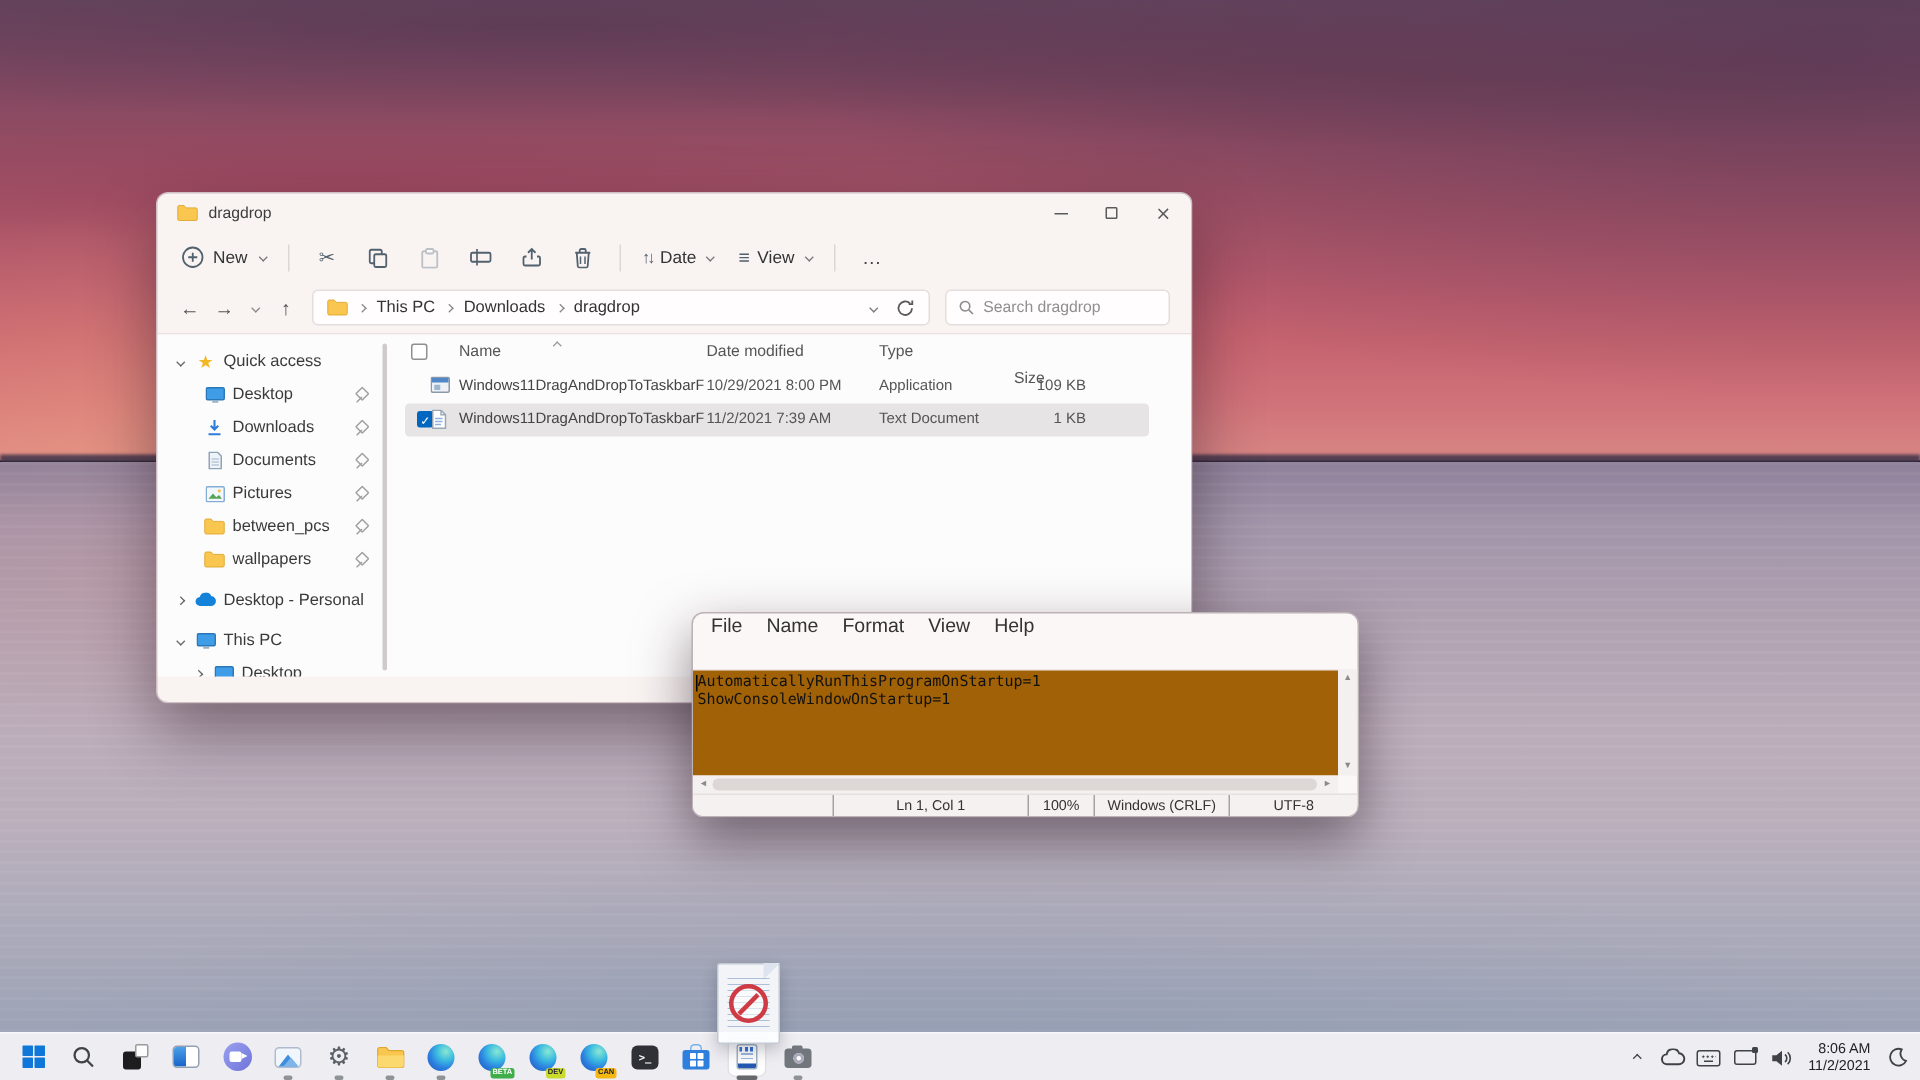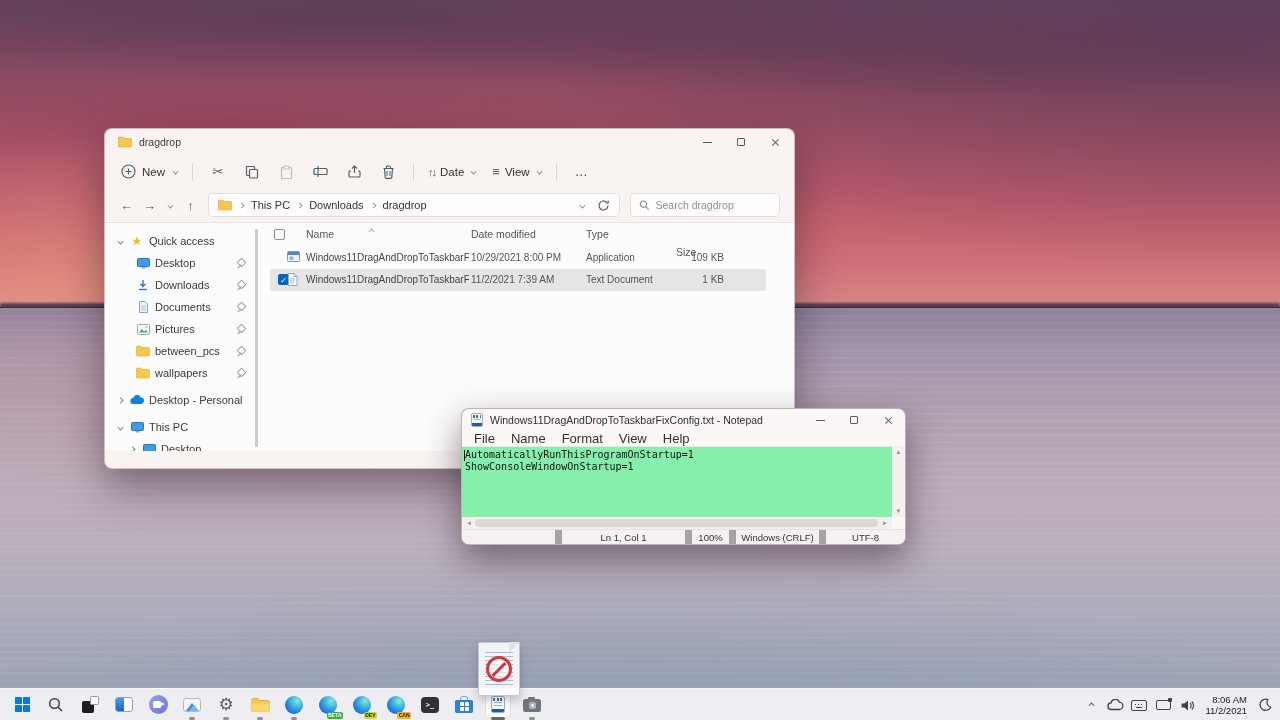--- a/index.html
+++ b/index.html
@@ -110,34 +110,34 @@
   .ex-status span { margin-right:14px; } .ex-status .gap { margin-left:8px; }
 
   
   .notepad { left:461px; top:408px; width:445px; height:137px; background:#faf7f6;
     border:1px solid rgba(90,65,80,.38); box-shadow:0 14px 36px rgba(35,20,32,.5); z-index:20; }
   .np-title { height:22px; display:flex; align-items:center; padding-left:9px; gap:7px; }
   .np-title-text { font-size:10.5px; color:#2f2f2f; }
   .np-title .win-controls { position:absolute; right:0; top:0; height:22px; }
   .np-menu { height:15px; display:flex; align-items:center; padding-left:4px; }
   .np-menu span { font-size:13px; color:#333; padding:0 8px; }
-  .np-text { position:absolute; top:37px; left:0; right:13px; bottom:27px; background:#86efac;
+  .np-text { position:absolute; top:37px; left:0; right:13px; bottom:27px; background:#a16207;
     border-top:1px solid #eee7e5; padding:2px 0 0 3px;
     font-family:"DejaVu Sans Mono","Liberation Mono",monospace; font-size:10px; line-height:12px; color:#111; }
   .np-caret { position:absolute; left:2px; top:3px; width:1px; height:11px; background:#000; }
   .np-vscroll { position:absolute; top:37px; right:0; bottom:27px; width:13px; background:#f4f0ef;
     display:flex; flex-direction:column; justify-content:space-between; align-items:center; padding:3px 0; }
   .np-vscroll span { font-size:6px; color:#8a8a8a; }
   .np-hscroll { position:absolute; left:0; right:13px; bottom:15px; height:12px; background:#f4f0ef;
     display:flex; align-items:center; justify-content:space-between; padding:0 4px; }
   .np-hscroll .arr { font-size:6px; color:#8a8a8a; }
   .np-hthumb { position:absolute; left:13px; right:14px; top:2px; height:8px; background:#ddd8d6; border-radius:4px; }
   .np-status { position:absolute; left:0; right:0; bottom:0; height:15px; background:#f5f1f0; border-top:1px solid #e6e0de;
     display:flex; align-items:stretch; font-size:9.5px; color:#333; }
-  .np-seg { display:flex; align-items:center; justify-content:center; border-left:7px solid #a3a3a3; }
+  .np-seg { display:flex; align-items:center; justify-content:center; border-left:1px solid #a3a3a3; }
   .np-seg.first { flex:1; border-left:none; }
 
   
   .ghost { position:absolute; left:478px; top:642px; width:42px; height:54px; z-index:40;
     background:rgba(252,253,255,.9); border:1px solid #c2cad4; border-radius:2px;
     box-shadow:0 4px 10px rgba(40,40,60,.25); }
   .ghost-fold { position:absolute; right:-1px; top:-1px; width:0; height:0;
     border-left:11px solid #dde4ed; border-top:11px solid rgba(0,0,0,0); transform:rotate(90deg); }
   .ghost-lines { position:absolute; left:6px; right:6px; top:9px; bottom:7px;
     background:repeating-linear-gradient(180deg, rgba(125,155,195,.6) 0 1px, rgba(0,0,0,0) 1px 4px); }
@@ -465,37 +465,20 @@
         <span class="fl-date">11/2/2021 7:39 AM</span>
         <span class="fl-type">Text Document</span>
         <span class="fl-size">1 KB</span>
       </div>
     </div>
   </div>
 
 </div>
 
 <div class="win notepad">
-  <div class="np-title">
-    <span class="ic-notepad" style="width:12px;height:14px;">
-        <span class="foot"></span>
-      </span>
-    <span class="np-title-text">Windows11DragAndDropToTaskbarFixConfig.txt - Notepad</span>
-    <div class="win-controls">
-      <div class="wc">
-          <span class="wc-min-glyph"></span>
-        </div>
-      <div class="wc">
-          <span class="wc-max-glyph"></span>
-        </div>
-      <div class="wc">
-          <span class="wc-close-glyph"></span>
-        </div>
-    </div>
-  </div>
   <div class="np-menu">
     <span>File</span>
     <span>Name</span>
     <span>Format</span>
     <span>View</span>
     <span>Help</span>
   </div>
   <div class="np-text">
     <span class="np-caret"></span>
     <div>AutomaticallyRunThisProgramOnStartup=1</div>

